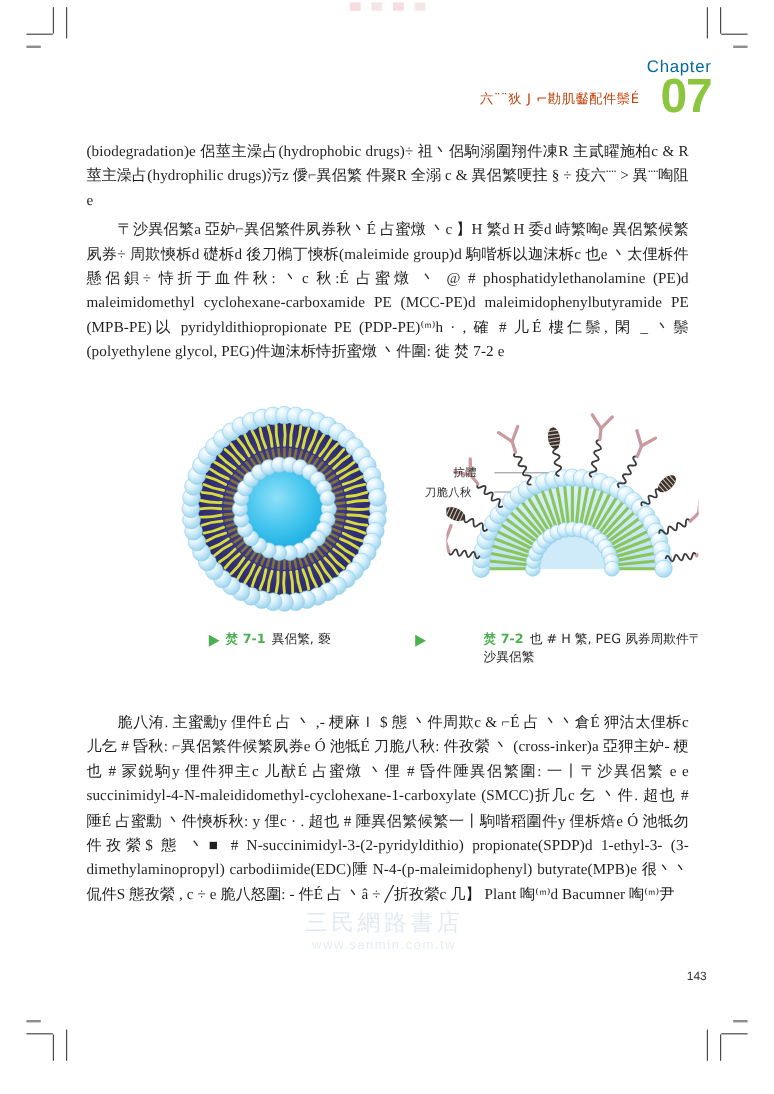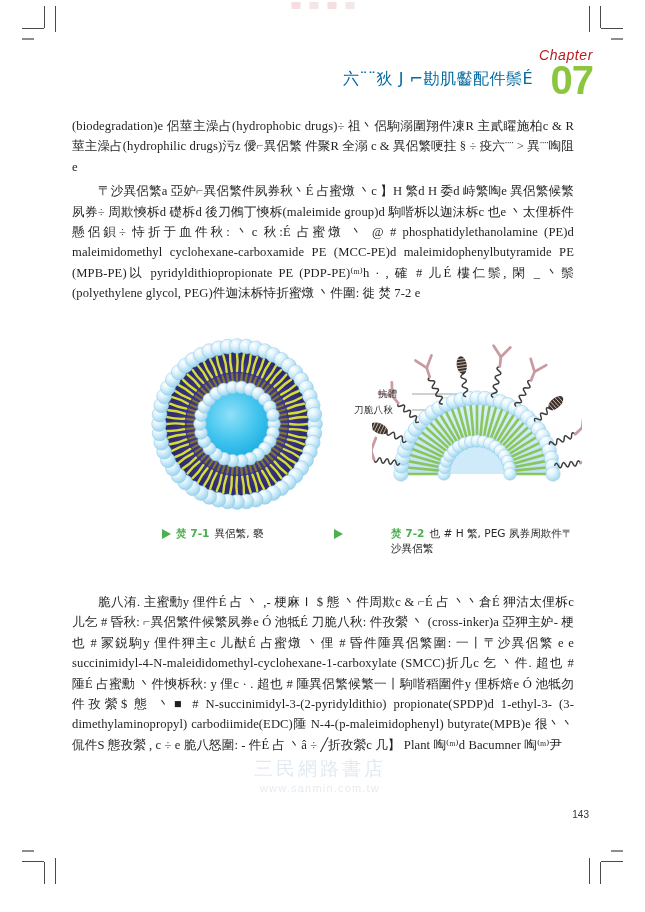--- a/index.html
+++ b/index.html
@@ -47,28 +47,28 @@
   }
   .top-color-bar i { display:block; width: 9px; height: 7px; }
 
   
   .chapter-header {
     position: absolute; top: 48px; right: 52px;
     display: flex; align-items: flex-end; gap: 6px;
   }
   .chapter-title-cjk {
     font-family: "DejaVu Sans", "Liberation Sans", sans-serif;
-    font-size: 16px; color: #0369a1; letter-spacing: .5px;
+    font-size: 11px; color: #c2410c; letter-spacing: .5px;
     padding-bottom: 7px; white-space: nowrap;
   }
   .chapter-word-block { text-align: right; line-height: 1; }
   .chapter-word {
     font-family: "Liberation Sans", sans-serif;
-    font-size: 14px; color: #b91c1c; letter-spacing: .6px;
-    margin-bottom: 1px; font-weight: 400; font-style: italic;
+    font-size: 14px; color: #0369a1; letter-spacing: .6px;
+    margin-bottom: 1px; font-weight: 400;
   }
   .chapter-num {
     font-family: "Liberation Sans", sans-serif;
     font-size: 40px; color: #8cc63e; font-weight: 700;
     letter-spacing: -1px; line-height: .85;
   }
 
   
   .content { position: absolute; left: 72px; top: 100px; width: 502px; margin-top: 16px; }
   p.body-para {
@@ -84,21 +84,21 @@
 
   
   .figures {
     position: absolute; left: 72px; top: 326px; width: 502px; height: 248px;
   }
   .fig { position: absolute; }
   .fig-left { left: 60px; top: 0; width: 210px; height: 200px; }
   .fig-right { left: 300px; top: 0; width: 210px; height: 200px; }
 
   .caption-row {
-    position: absolute; top: 200px; left: 4px; width: 502px;
+    position: absolute; top: 200px; left: 16px; width: 502px;
     display: flex;
     justify-content: center;
   }
   .cap { display: flex; align-items: flex-start; gap: 5px; }
   .cap-left  { width: 230px; padding-left: 86px; }
   .cap-right { width: 272px; padding-left: 28px; gap: 48px; }
   .tri {
     width: 0; height: 0; flex: 0 0 auto; margin-top: 3px;
     border-left: 9px solid #4caf50;
     border-top: 5px solid transparent;

